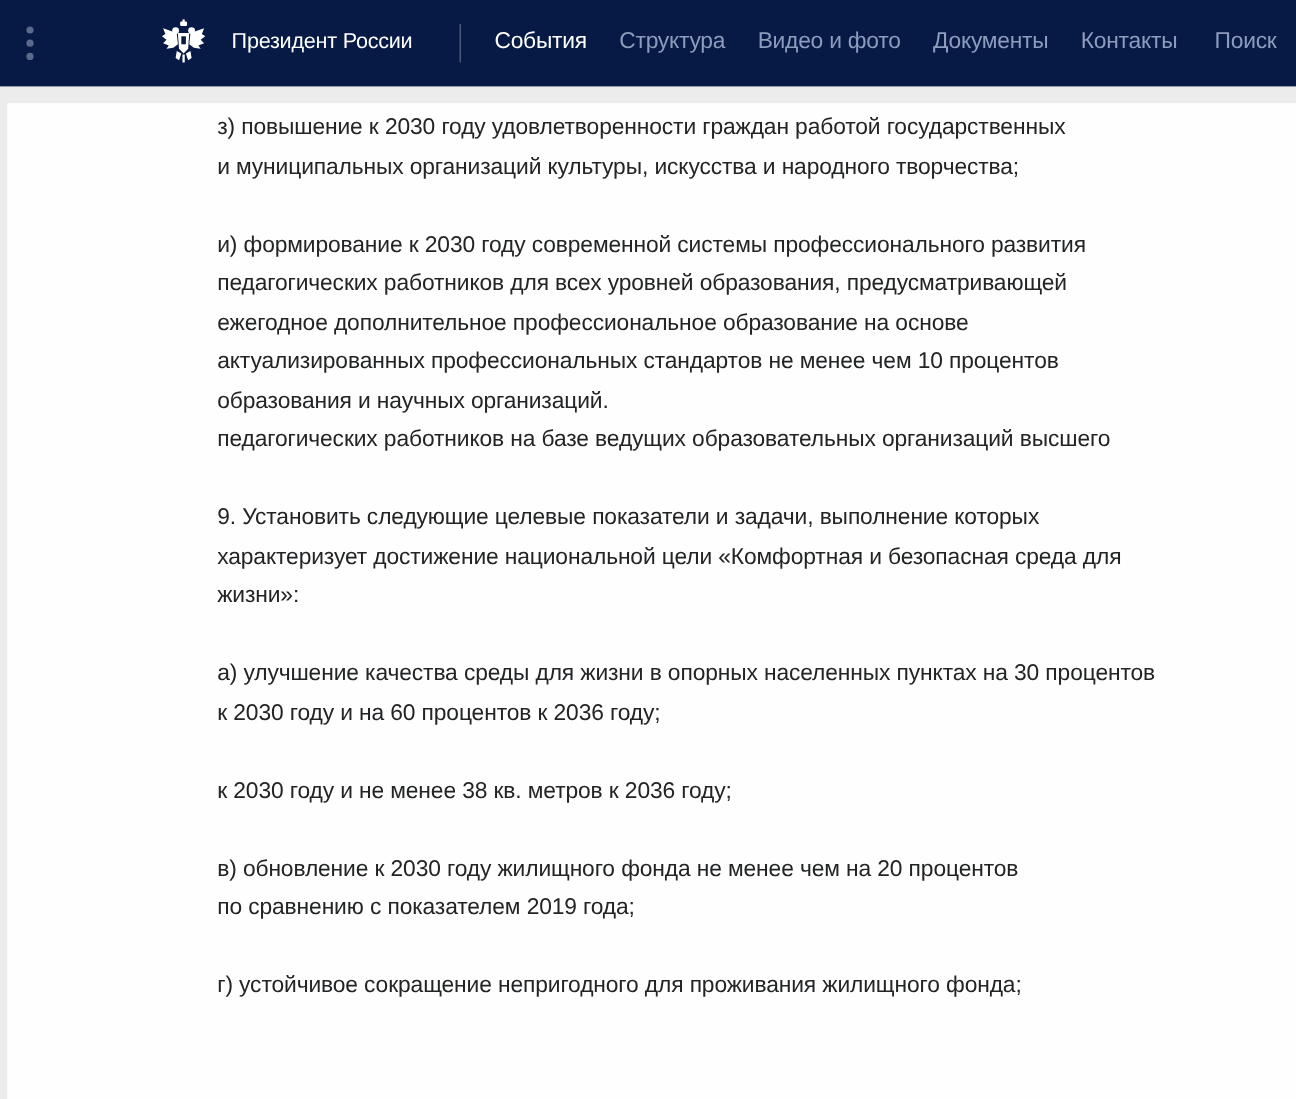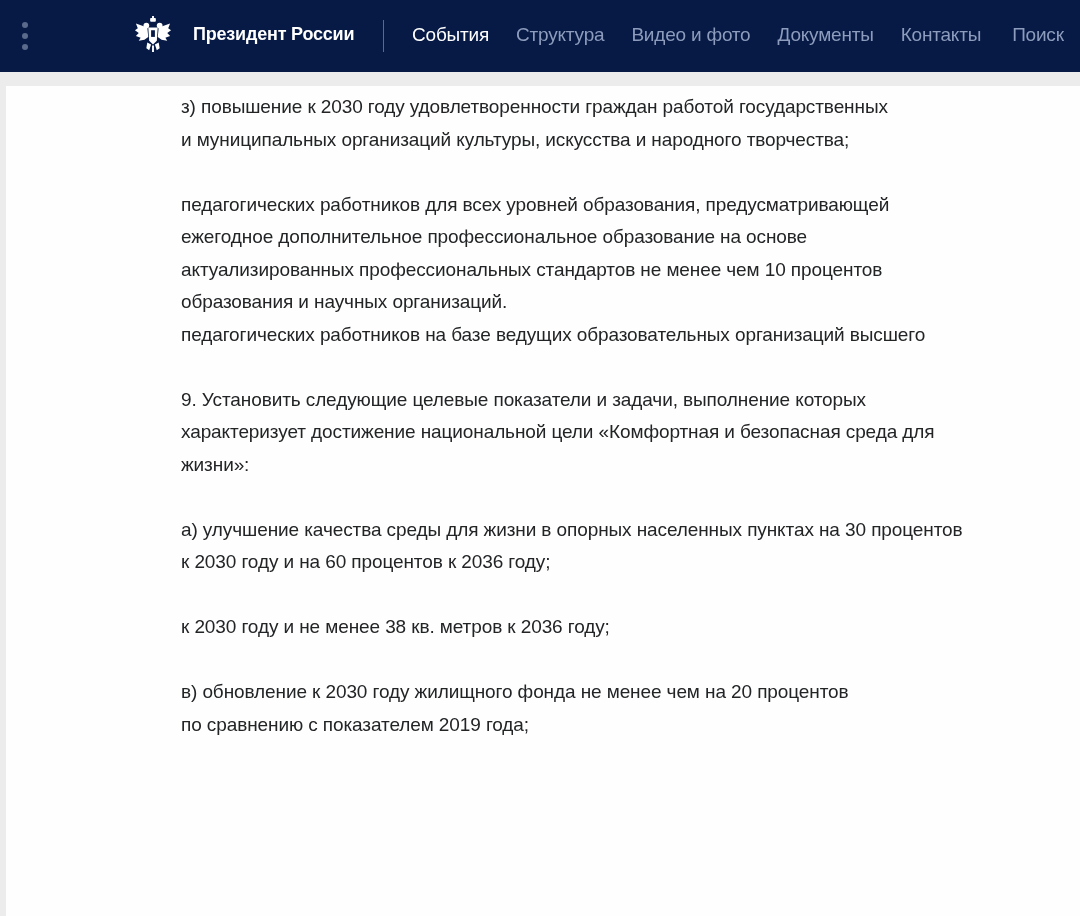--- a/index.html
+++ b/index.html
@@ -43,21 +43,21 @@
       left: 134px;
       top: 16px;
       width: 38px;
       height: 38px;
     }
     .site-title {
       position: absolute;
       left: 193px;
       top: 24px;
       font-size: 18px;
-      font-weight: bold;
+      font-weight: normal;
       color: #ffffff;
       letter-spacing: -0.2px;
       cursor: pointer;
       white-space: nowrap;
     }
     .divider {
       position: absolute;
       left: 383px;
       top: 20px;
       width: 1px;
@@ -150,20 +150,21 @@
   </nav>
 </header>
 
 <main class="content">
   <article class="article">
     <p>
       <span class="ln">з) повышение к 2030 году удовлетворенности граждан работой государственных</span>
       <span class="ln">и муниципальных организаций культуры, искусства и народного творчества;</span>
     </p>
     <p>
+      <span class="ln">и) формирование к 2030 году современной системы профессионального развития</span>
       <span class="ln">педагогических работников для всех уровней образования, предусматривающей</span>
       <span class="ln">ежегодное дополнительное профессиональное образование на основе</span>
       <span class="ln">актуализированных профессиональных стандартов не менее чем 10 процентов</span>
       <span class="ln">образования и научных организаций.</span>
       <span class="ln">педагогических работников на базе ведущих образовательных организаций высшего</span>
     </p>
     <p>
       <span class="ln">9. Установить следующие целевые показатели и задачи, выполнение которых</span>
       <span class="ln">характеризует достижение национальной цели «Комфортная и безопасная среда для</span>
       <span class="ln">жизни»:</span>
@@ -172,14 +173,17 @@
       <span class="ln">а) улучшение качества среды для жизни в опорных населенных пунктах на 30 процентов</span>
       <span class="ln">к 2030 году и на 60 процентов к 2036 году;</span>
     </p>
     <p>
       <span class="ln">к 2030 году и не менее 38 кв. метров к 2036 году;</span>
     </p>
     <p>
       <span class="ln">в) обновление к 2030 году жилищного фонда не менее чем на 20 процентов</span>
       <span class="ln">по сравнению с показателем 2019 года;</span>
     </p>
+    <p>
+      <span class="ln">г) устойчивое сокращение непригодного для проживания жилищного фонда;</span>
+    </p>
   </article>
 </main>
 
 </body></html>

